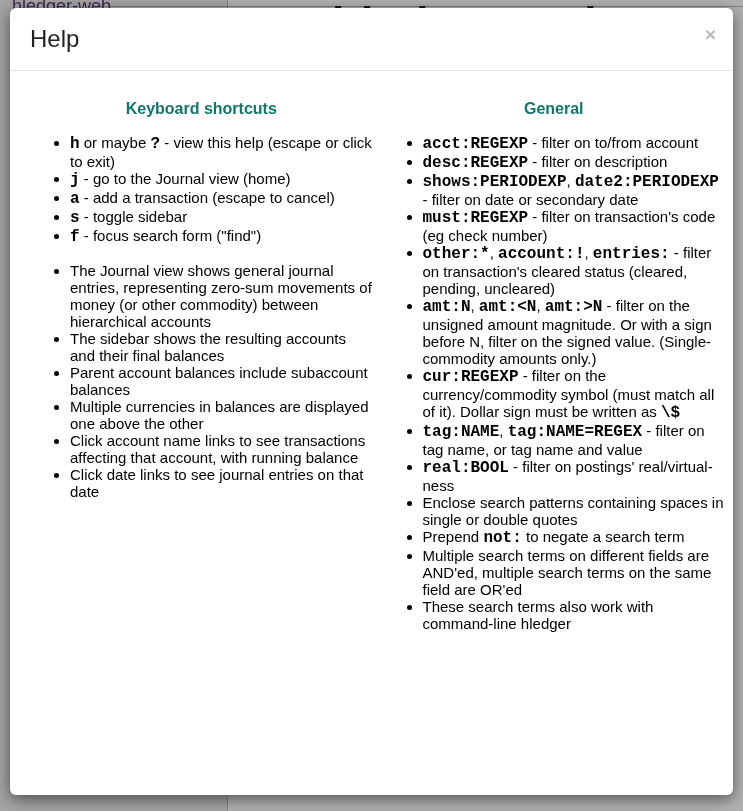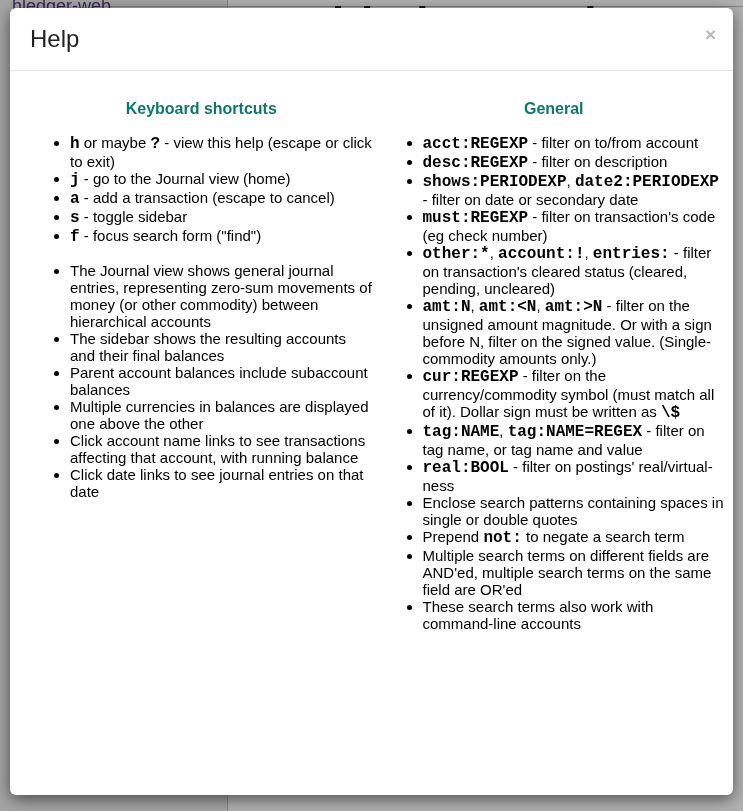--- a/index.html
+++ b/index.html
@@ -133,17 +133,17 @@
           <li><code>shows:PERIODEXP</code><span>, </span><code>date2:PERIODEXP</code><span> - filter on date or secondary date</span></li>
           <li><code>must:REGEXP</code><span> - filter on transaction's code (eg check number)</span></li>
           <li><code>other:*</code><span>, </span><code>account:!</code><span>, </span><code>entries:</code><span> - filter on transaction's cleared status (cleared, pending, uncleared)</span></li>
           <li><code>amt:N</code><span>, </span><code>amt:&lt;N</code><span>, </span><code>amt:&gt;N</code><span> - filter on the unsigned amount magnitude. Or with a sign before N, filter on the signed value. (Single-commodity amounts only.)</span></li>
           <li><code>cur:REGEXP</code><span> - filter on the currency/commodity symbol (must match all of it). Dollar sign must be written as </span><code>\$</code></li>
           <li><code>tag:NAME</code><span>, </span><code>tag:NAME=REGEX</code><span> - filter on tag name, or tag name and value</span></li>
           <li><code>real:BOOL</code><span> - filter on postings' real/virtual-ness</span></li>
           <li><span>Enclose search patterns containing spaces in single or double quotes</span></li>
           <li><span>Prepend </span><code>not:</code><span> to negate a search term</span></li>
           <li><span>Multiple search terms on different fields are AND'ed, multiple search terms on the same field are OR'ed</span></li>
-          <li><span>These search terms also work with command-line accounts</span></li>
+          <li><span>These search terms also work with command-line hledger</span></li>
         </ul>
     </div>
   </div>
 </div>
 
 </body></html>

